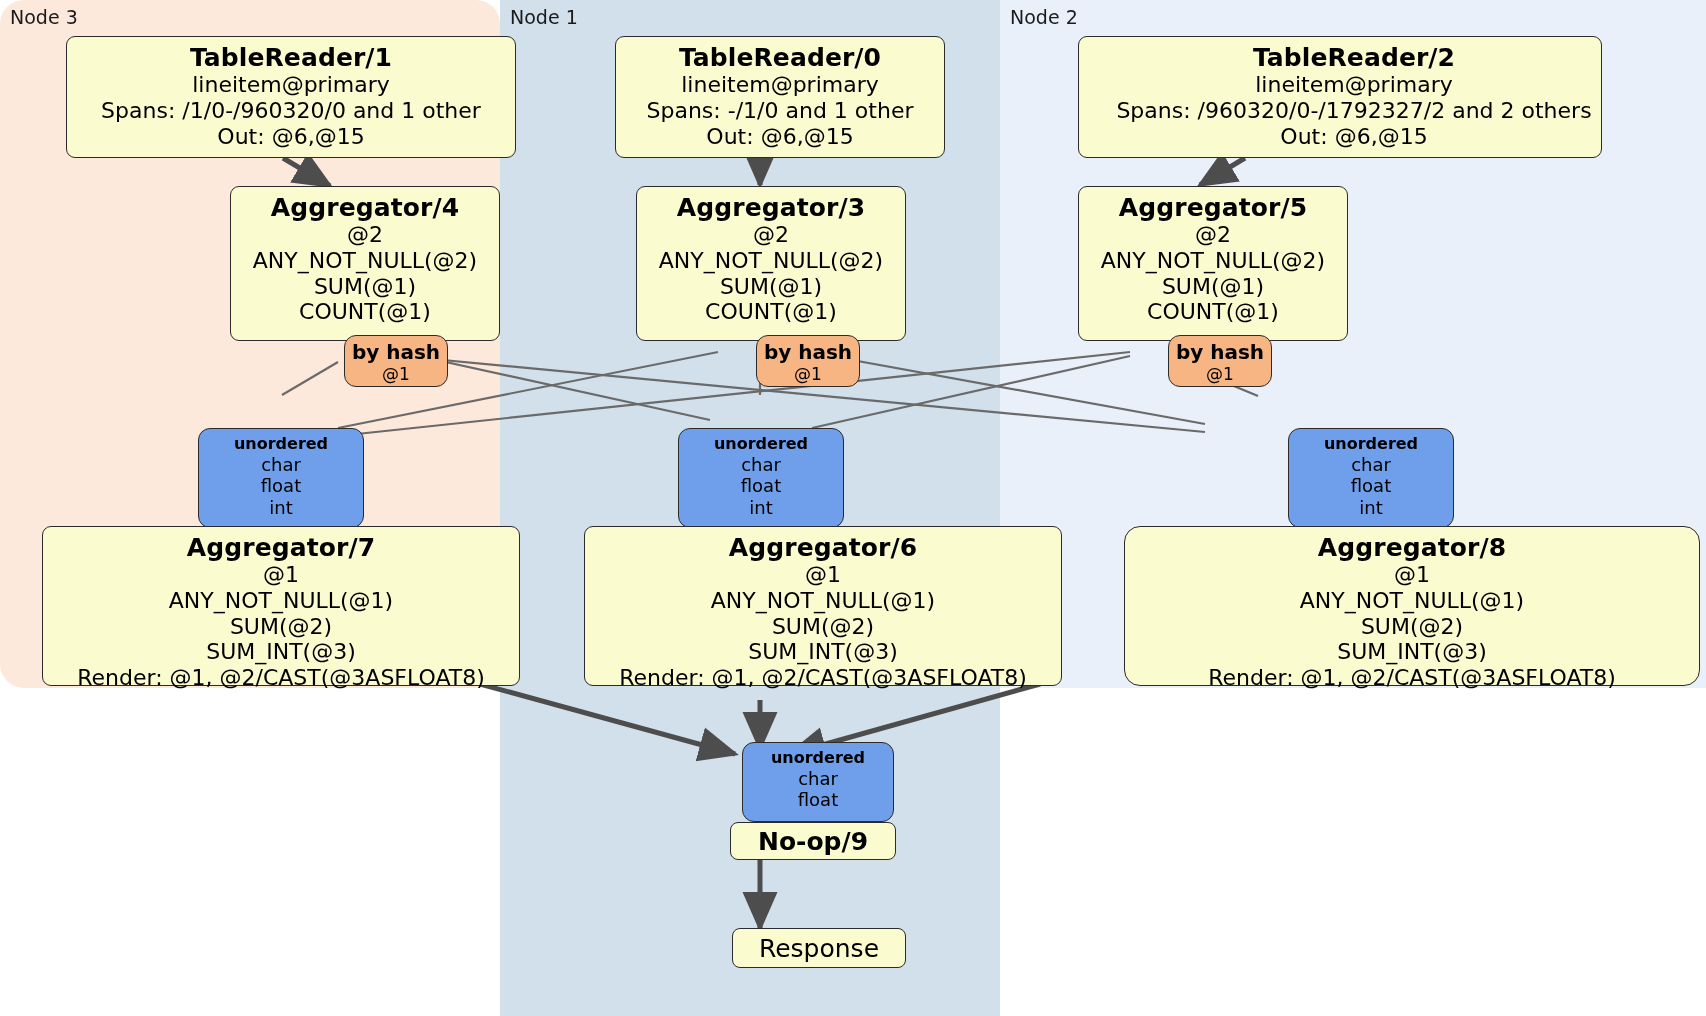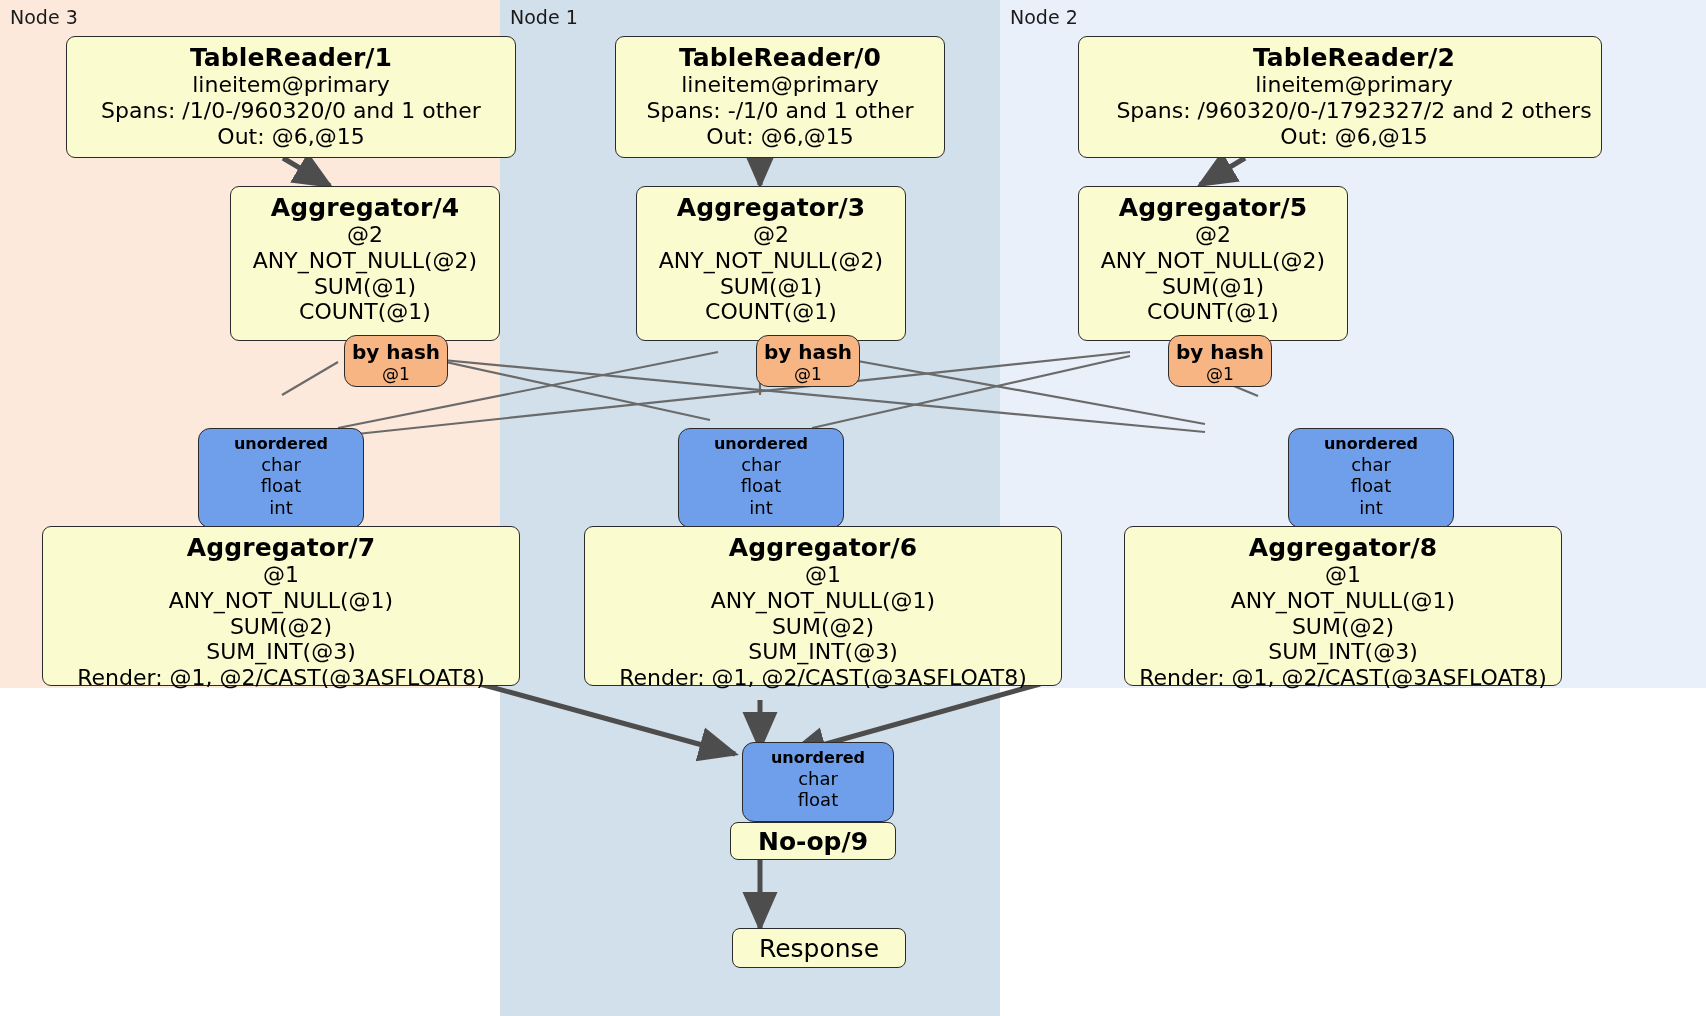--- a/index.html
+++ b/index.html
@@ -74,21 +74,21 @@
     background:#fbfbd0;border:1.6px solid #2b2b2b;border-radius:8px;
     text-align:center;font-weight:normal;font-size:25px;
     display:flex;align-items:center;justify-content:center;
   }
 </style>
 </head>
 <body>
 
 <div id="stage">
 
-  <div class="panel" style="left:0px;top:0px;width:500px;height:688px;background:#fde8dc;">
+  <div class="panel" style="left:0px;top:0px;width:500px;height:688px;background:#fde8dc;border-radius:24px;">
     <span class="panel-label">Node 3</span>
   </div>
 
   <div class="panel" style="left:500px;top:0px;width:500px;height:1016px;background:#d2e0eb;">
     <span class="panel-label">Node 1</span>
   </div>
 
   <div class="panel" style="left:1000px;top:0px;width:706px;height:688px;background:#eaf0fa;">
     <span class="panel-label">Node 2</span>
   </div>
@@ -227,21 +227,21 @@
 
   <div class="box proc" style="left:584px;top:526px;width:478px;height:160px;">
     <div class="title">Aggregator/6</div>
     <div class="line">@1</div>
     <div class="line">ANY_NOT_NULL(@1)</div>
     <div class="line">SUM(@2)</div>
     <div class="line">SUM_INT(@3)</div>
     <div class="line">Render: @1, @2/CAST(@3ASFLOAT8)</div>
   </div>
 
-  <div class="box proc" style="left:1124px;top:526px;width:438px;height:160px;">
+  <div class="box proc" style="left:1124px;top:526px;width:576px;height:160px;border-radius:16px;">
     <div class="title">Aggregator/8</div>
     <div class="line">@1</div>
     <div class="line">ANY_NOT_NULL(@1)</div>
     <div class="line">SUM(@2)</div>
     <div class="line">SUM_INT(@3)</div>
     <div class="line">Render: @1, @2/CAST(@3ASFLOAT8)</div>
   </div>
 
   <div class="sync" style="left:742px;top:742px;width:152px;height:80px;">
     <div class="st">unordered</div>

